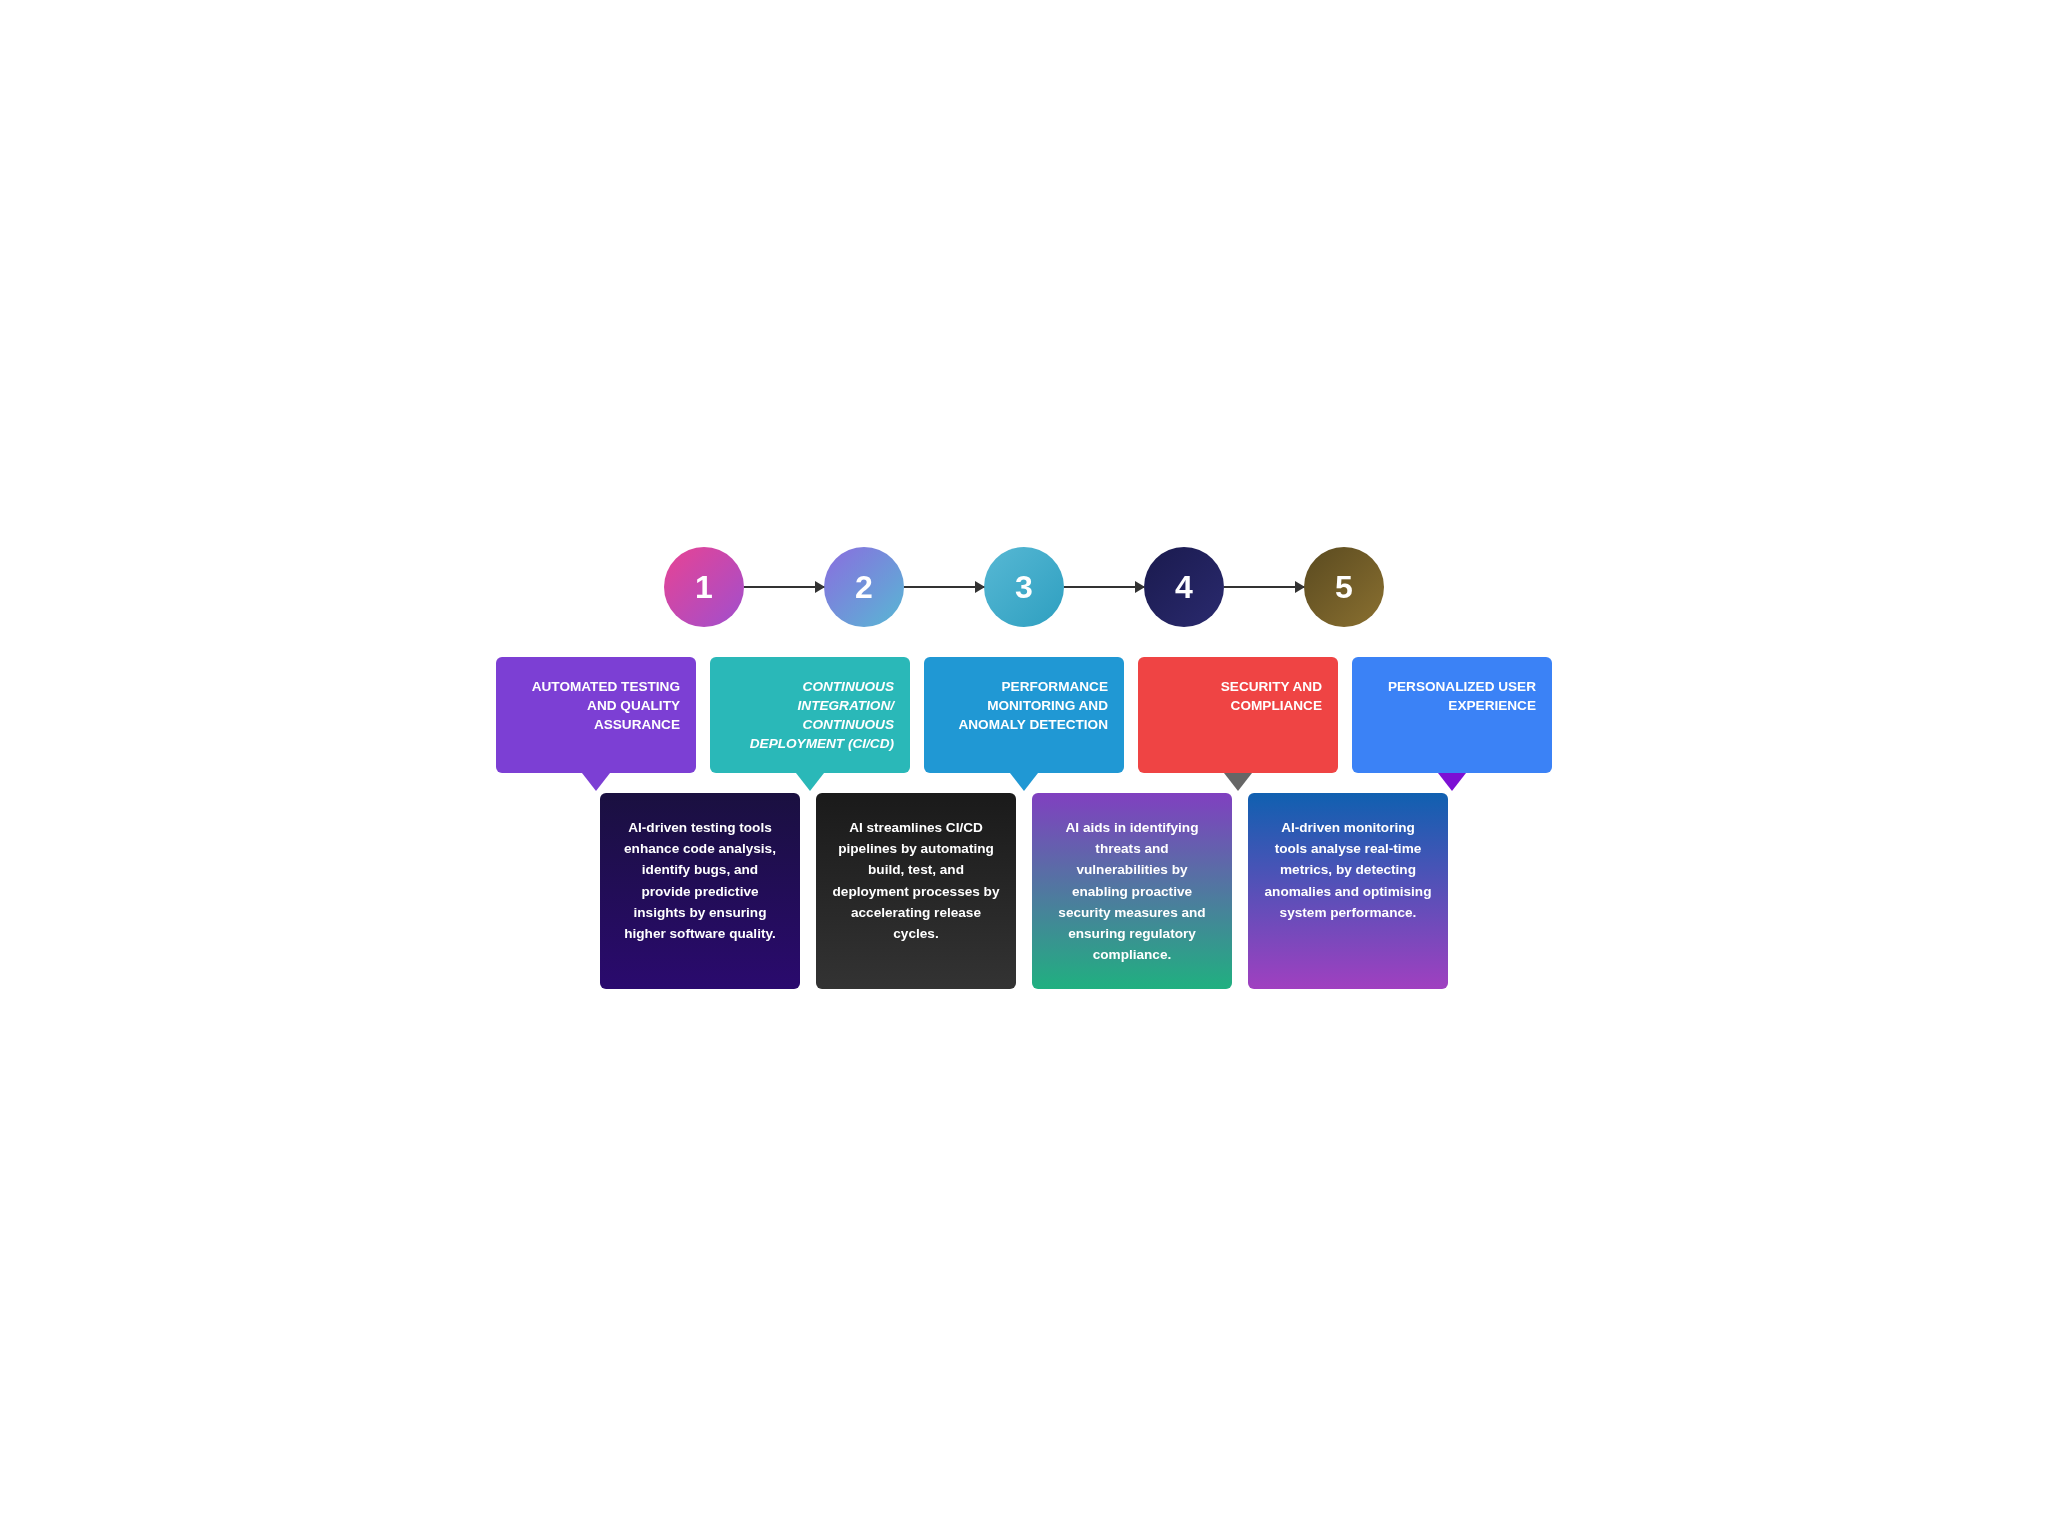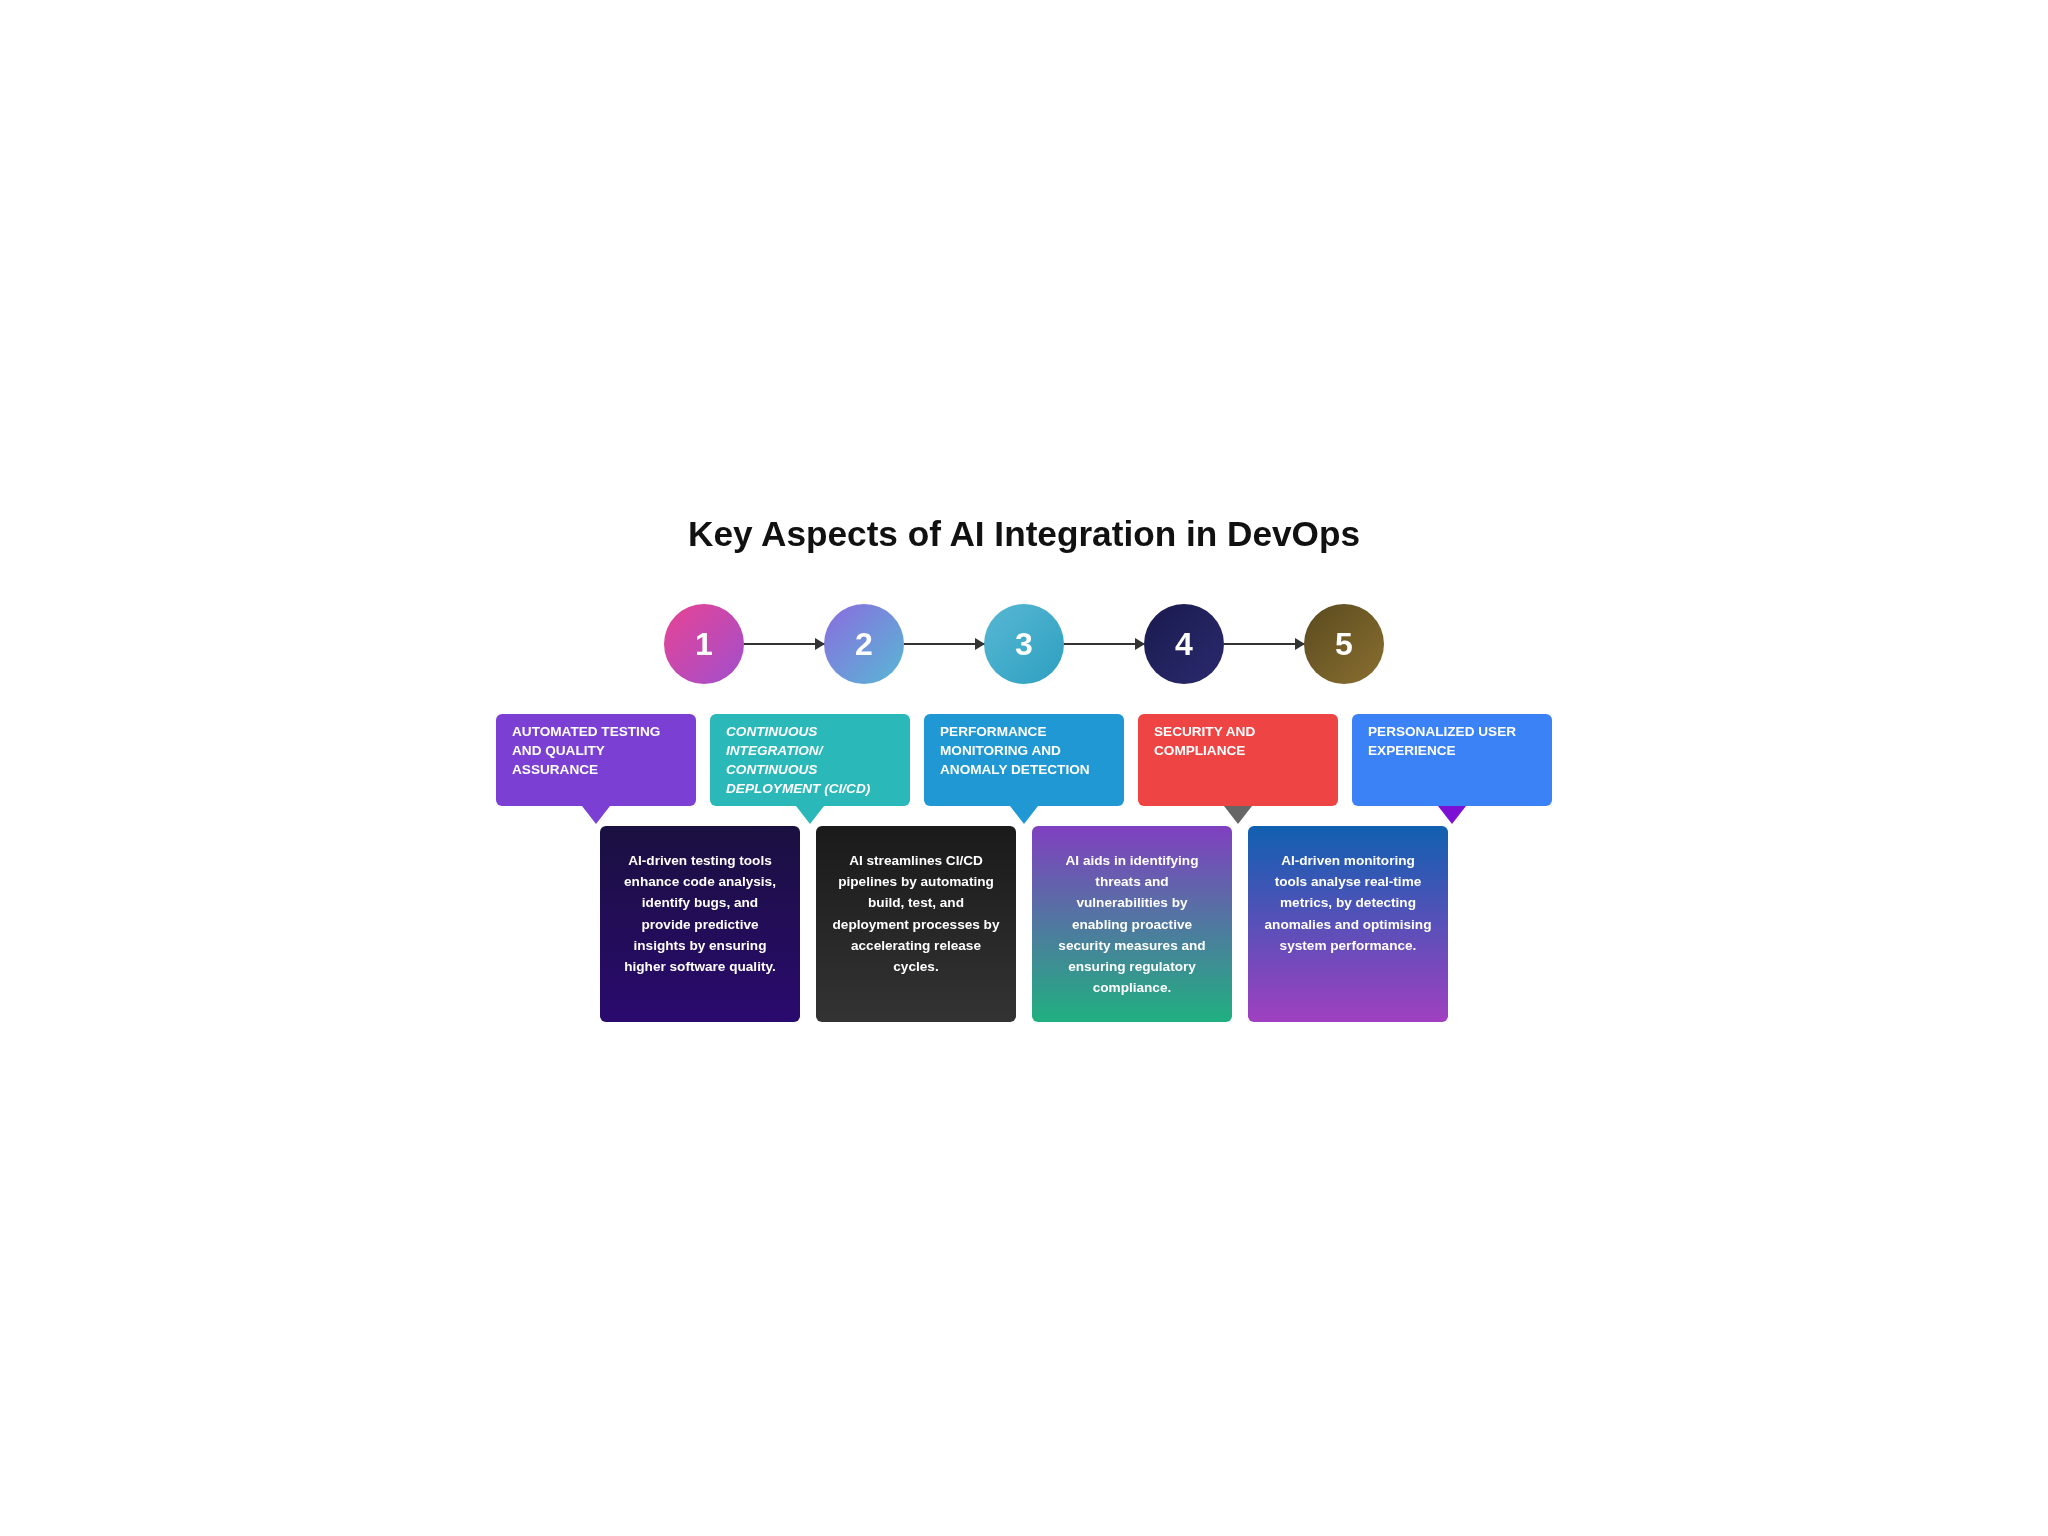--- a/index.html
+++ b/index.html
@@ -76,23 +76,23 @@
     .labels-row {
       display: flex;
       justify-content: center;
       gap: 14px;
       margin-bottom: 0;
     }
 
     .label-box {
       flex: 1;
       max-width: 200px;
-      padding: 8px 16px;
+      padding: 20px 16px;
       border-radius: 6px;
-      text-align: left;
+      text-align: right;
       font-size: 0.85rem;
       font-weight: 800;
       color: #fff;
       text-transform: uppercase;
       line-height: 1.4;
       position: relative;
     }
 
     .label-box::after {
       content: '';
@@ -150,21 +150,20 @@
     .desc-2 { background: linear-gradient(to bottom, #1a1a1a, #333); }
     .desc-3 { background: linear-gradient(to bottom, #1060b0, #a040c0); }
     .desc-4 { background: linear-gradient(to bottom, #8040c0, #20b080); }
     .desc-5 { background: linear-gradient(to bottom, #6a5010, #a08020); }
   </style>
 </head>
 <body>
 
 <div class="container">
 
-  <h1 class="main-title">Key Aspects of AI Integration in DevOps</h1>
 
   <div class="circles-row">
 
   <div class="circle-wrapper">
         <div class="circle circle-1">1</div>
         <div class="arrow"></div>
       </div>
       <div class="circle-wrapper">
         <div class="circle circle-2">2</div>
         <div class="arrow"></div>

